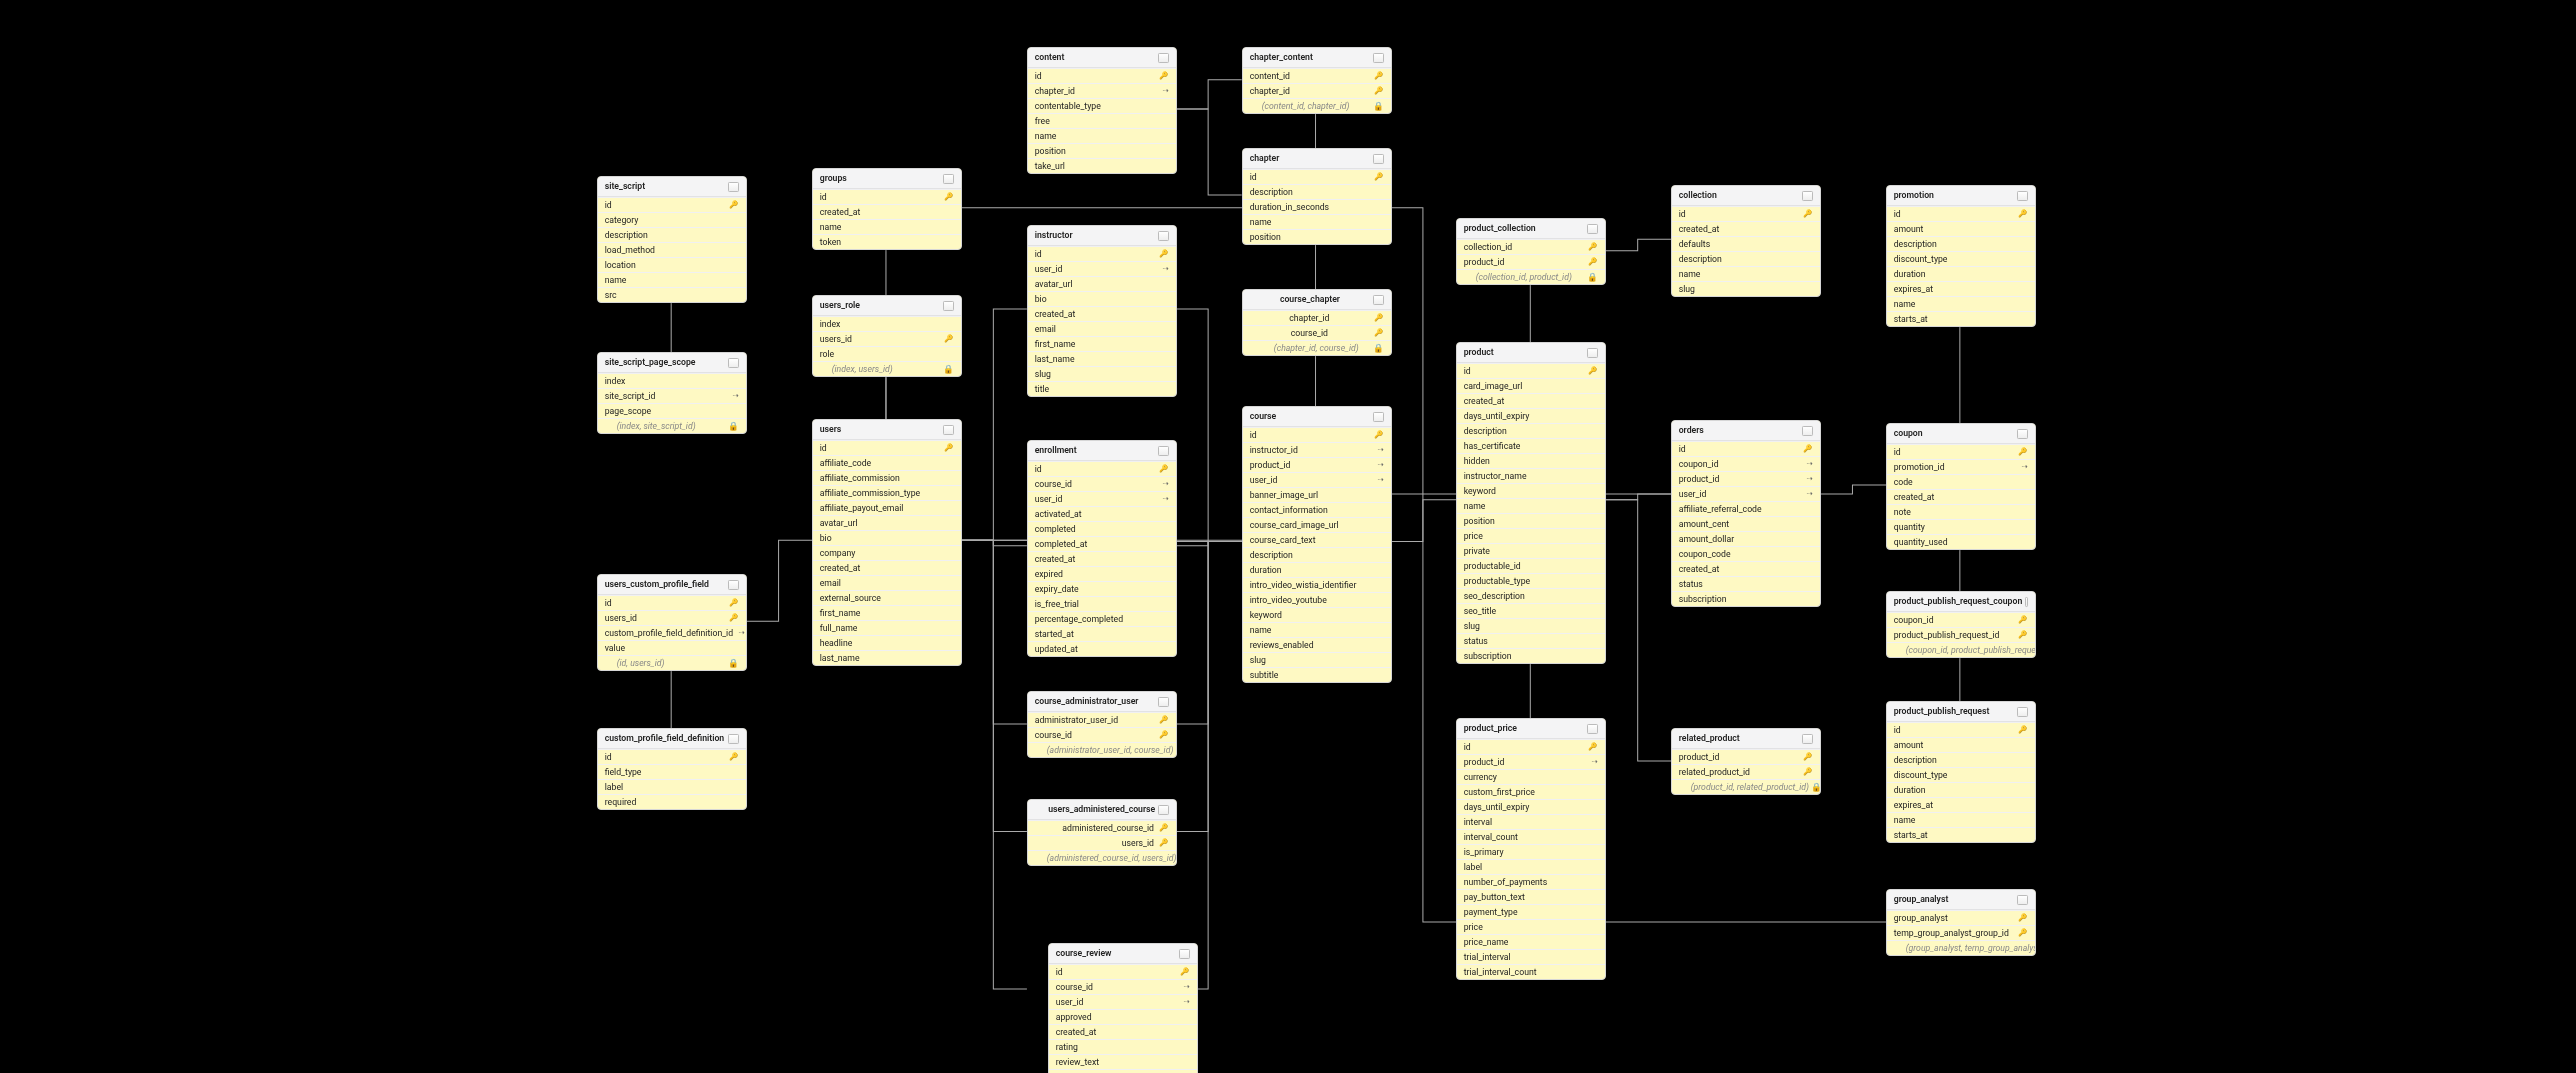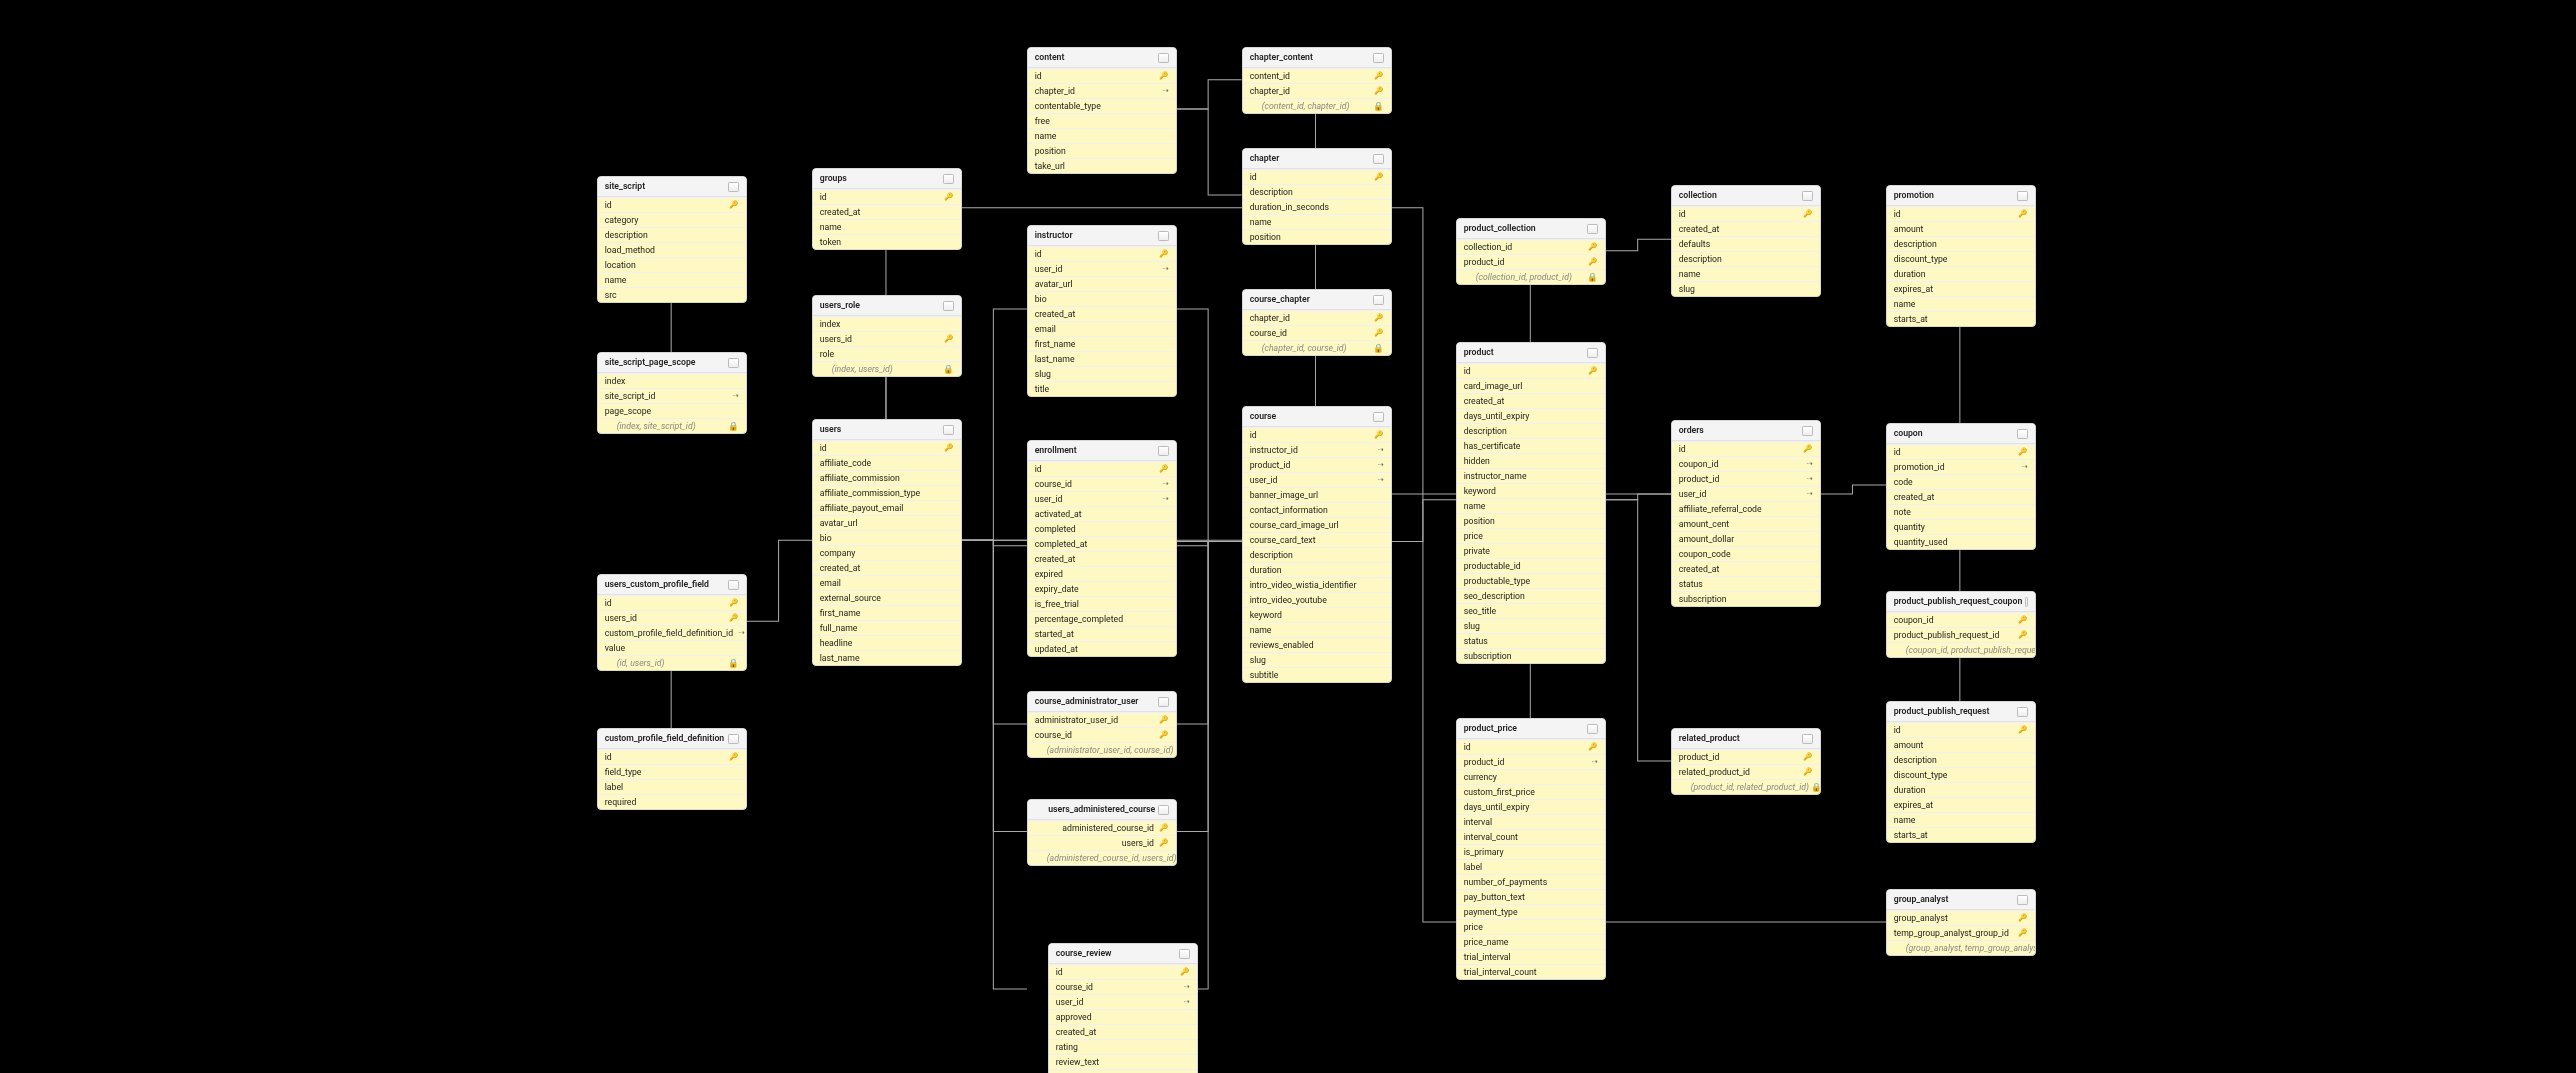--- a/index.html
+++ b/index.html
@@ -518,21 +518,21 @@
       <div class="row">
         <span class="col-name">duration_in_seconds</span>
       </div>
       <div class="row">
         <span class="col-name">name</span>
       </div>
       <div class="row">
         <span class="col-name">position</span>
       </div>
     </div>
-    <div class="table" style="left: 1242px; top: 289px; width: 148px;">
+    <div class="table" style="left: 1242px; top: 289px; width: 148px; text-align: center;">
       <div class="thead">
         <span class="tname">course_chapter</span>
         <span class="tool"></span>
       </div>
       <div class="row">
         <span class="col-name">chapter_id</span>
         <span class="marks">🔑</span>
       </div>
       <div class="row">
         <span class="col-name">course_id</span>

